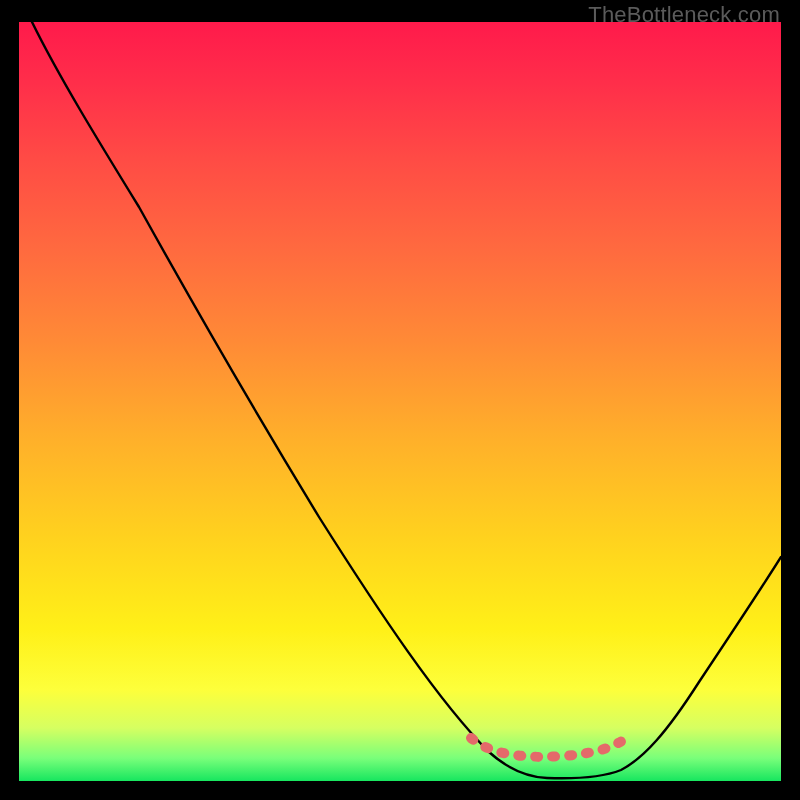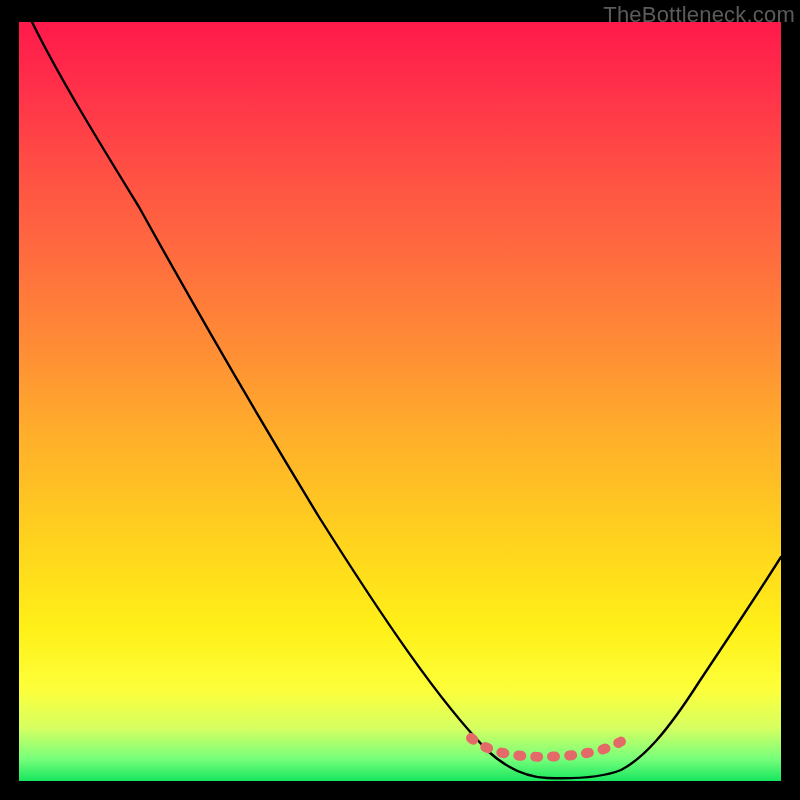--- a/index.html
+++ b/index.html
@@ -13,21 +13,21 @@
   }
   .frame {
     position: relative;
     width: 800px;
     height: 800px;
     background: #000;
   }
   .watermark {
     position: absolute;
     top: 2px;
-    right: 5px;
+    right: 20px;
     color: #5b5b5b;
     font-size: 22px;
     font-weight: 400;
     letter-spacing: 0.2px;
     z-index: 10;
   }
   .plot {
     position: absolute;
     left: 19px;
     top: 22px;

